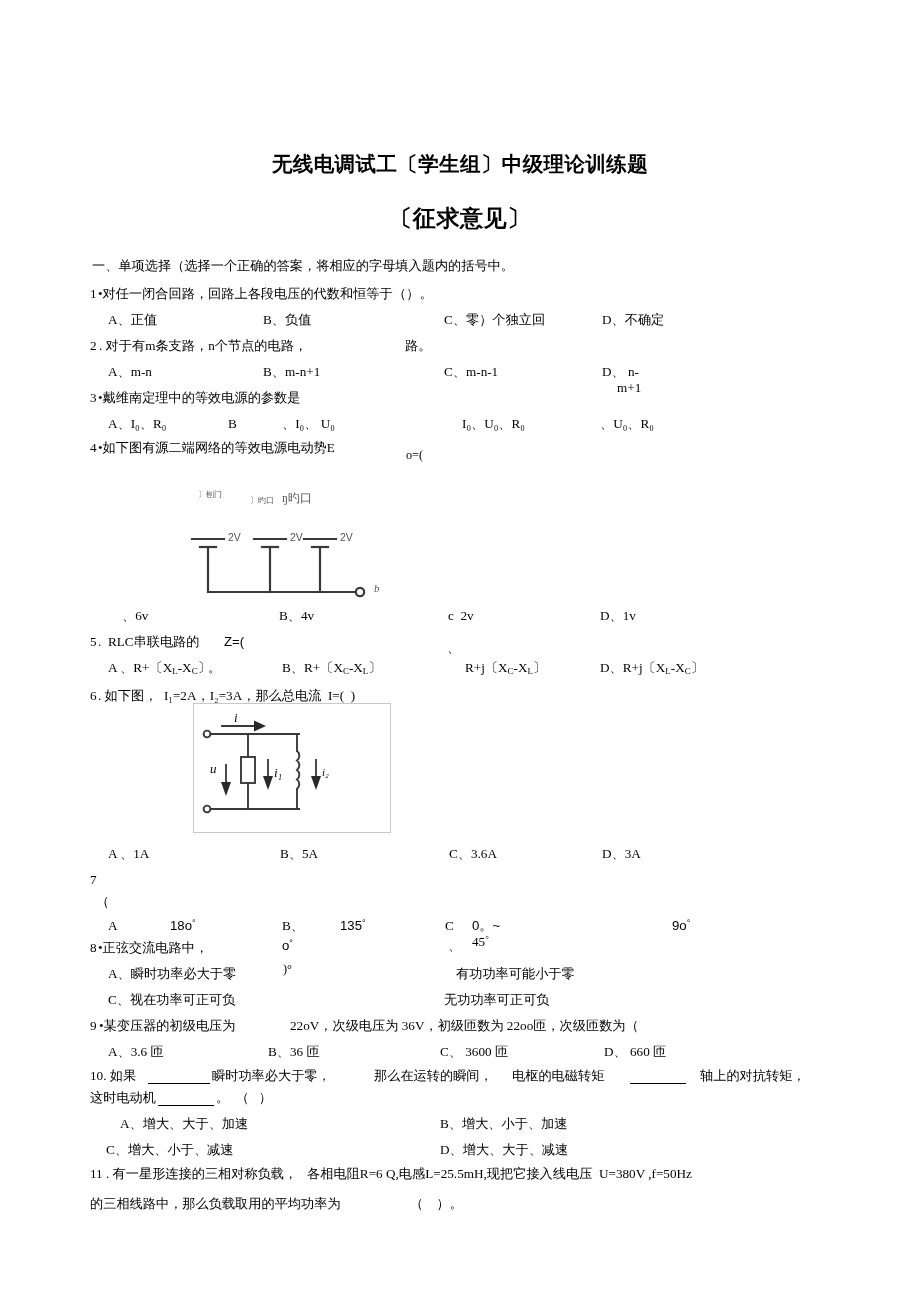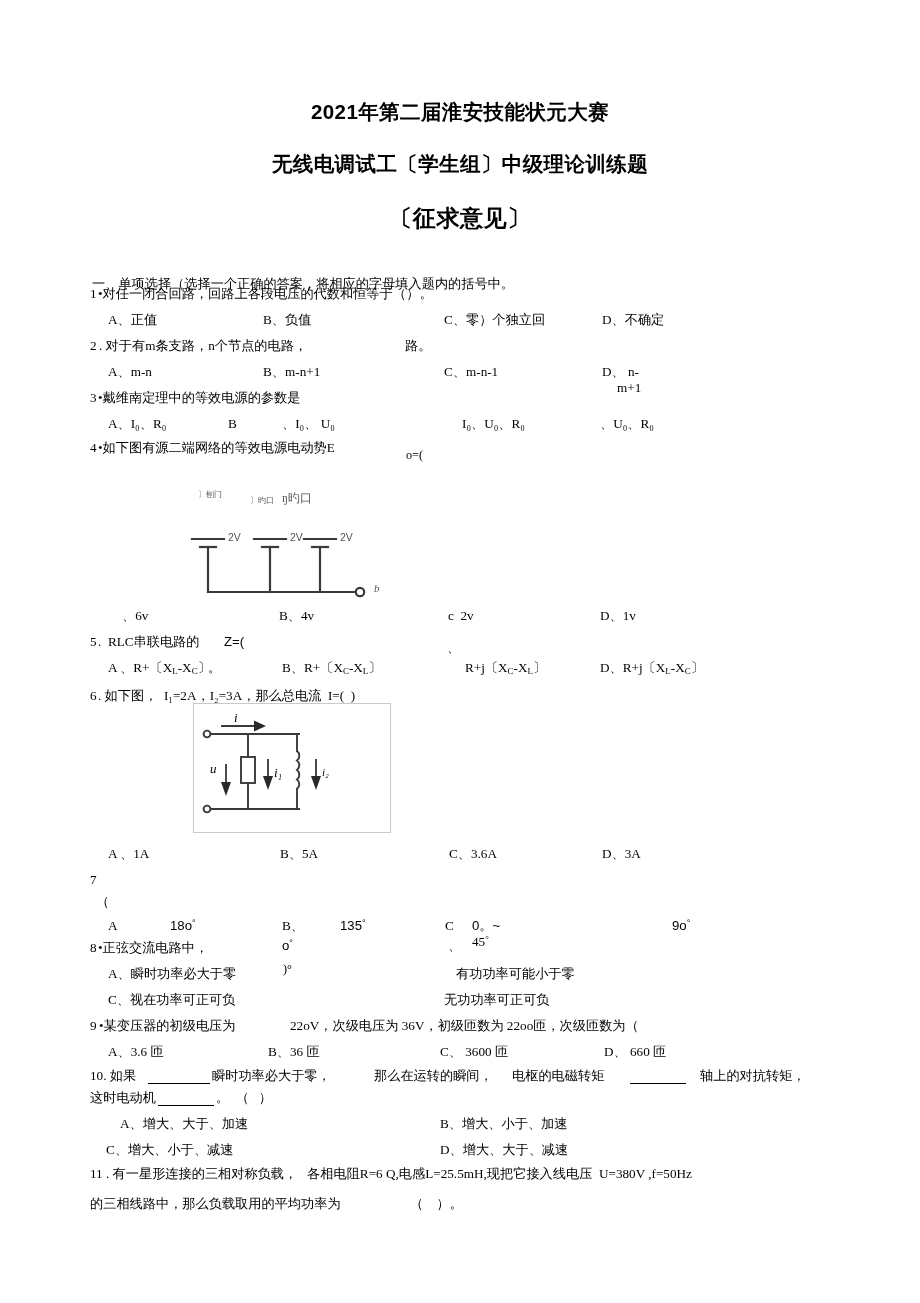--- a/index.html
+++ b/index.html
@@ -80,25 +80,24 @@
     height: 128px;
     border: 1px solid #c9c9c9;
     background: #fff;
   }
 </style>
 </head>
 <body>
 
 <div class="page">
 
-  <div class="title-block t1">2021年第二届淮安技能状元大赛</div>
   <div class="title-block t3">〔征求意见〕</div>
   <div class="title-block t2">无线电调试工〔学生组〕中级理论训练题</div>
 
-  <div class="tx" style="left:92px; top:276px;">一、单项选择（选择一个正确的答案，将相应的字母填入题内的括号中。</div>
+  <div class="tx" style="left:92px; top:258px;">一、单项选择（选择一个正确的答案，将相应的字母填入题内的括号中。</div>
 
   <div class="tx" style="left:90px; top:286px;">1</div>
   <div class="tx" style="left:98px; top:286px;">•对任一闭合回路，回路上各段电压的代数和恒等于</div>
   <div class="tx" style="left:393px; top:286px;">（）。</div>
 
   <div class="tx" style="left:108px; top:312px;">A、正值</div>
   <div class="tx" style="left:263px; top:312px;">B、负值</div>
   <div class="tx" style="left:444px; top:312px;">C、零）个独立回</div>
   <div class="tx" style="left:602px; top:312px;">D、不确定</div>
 

